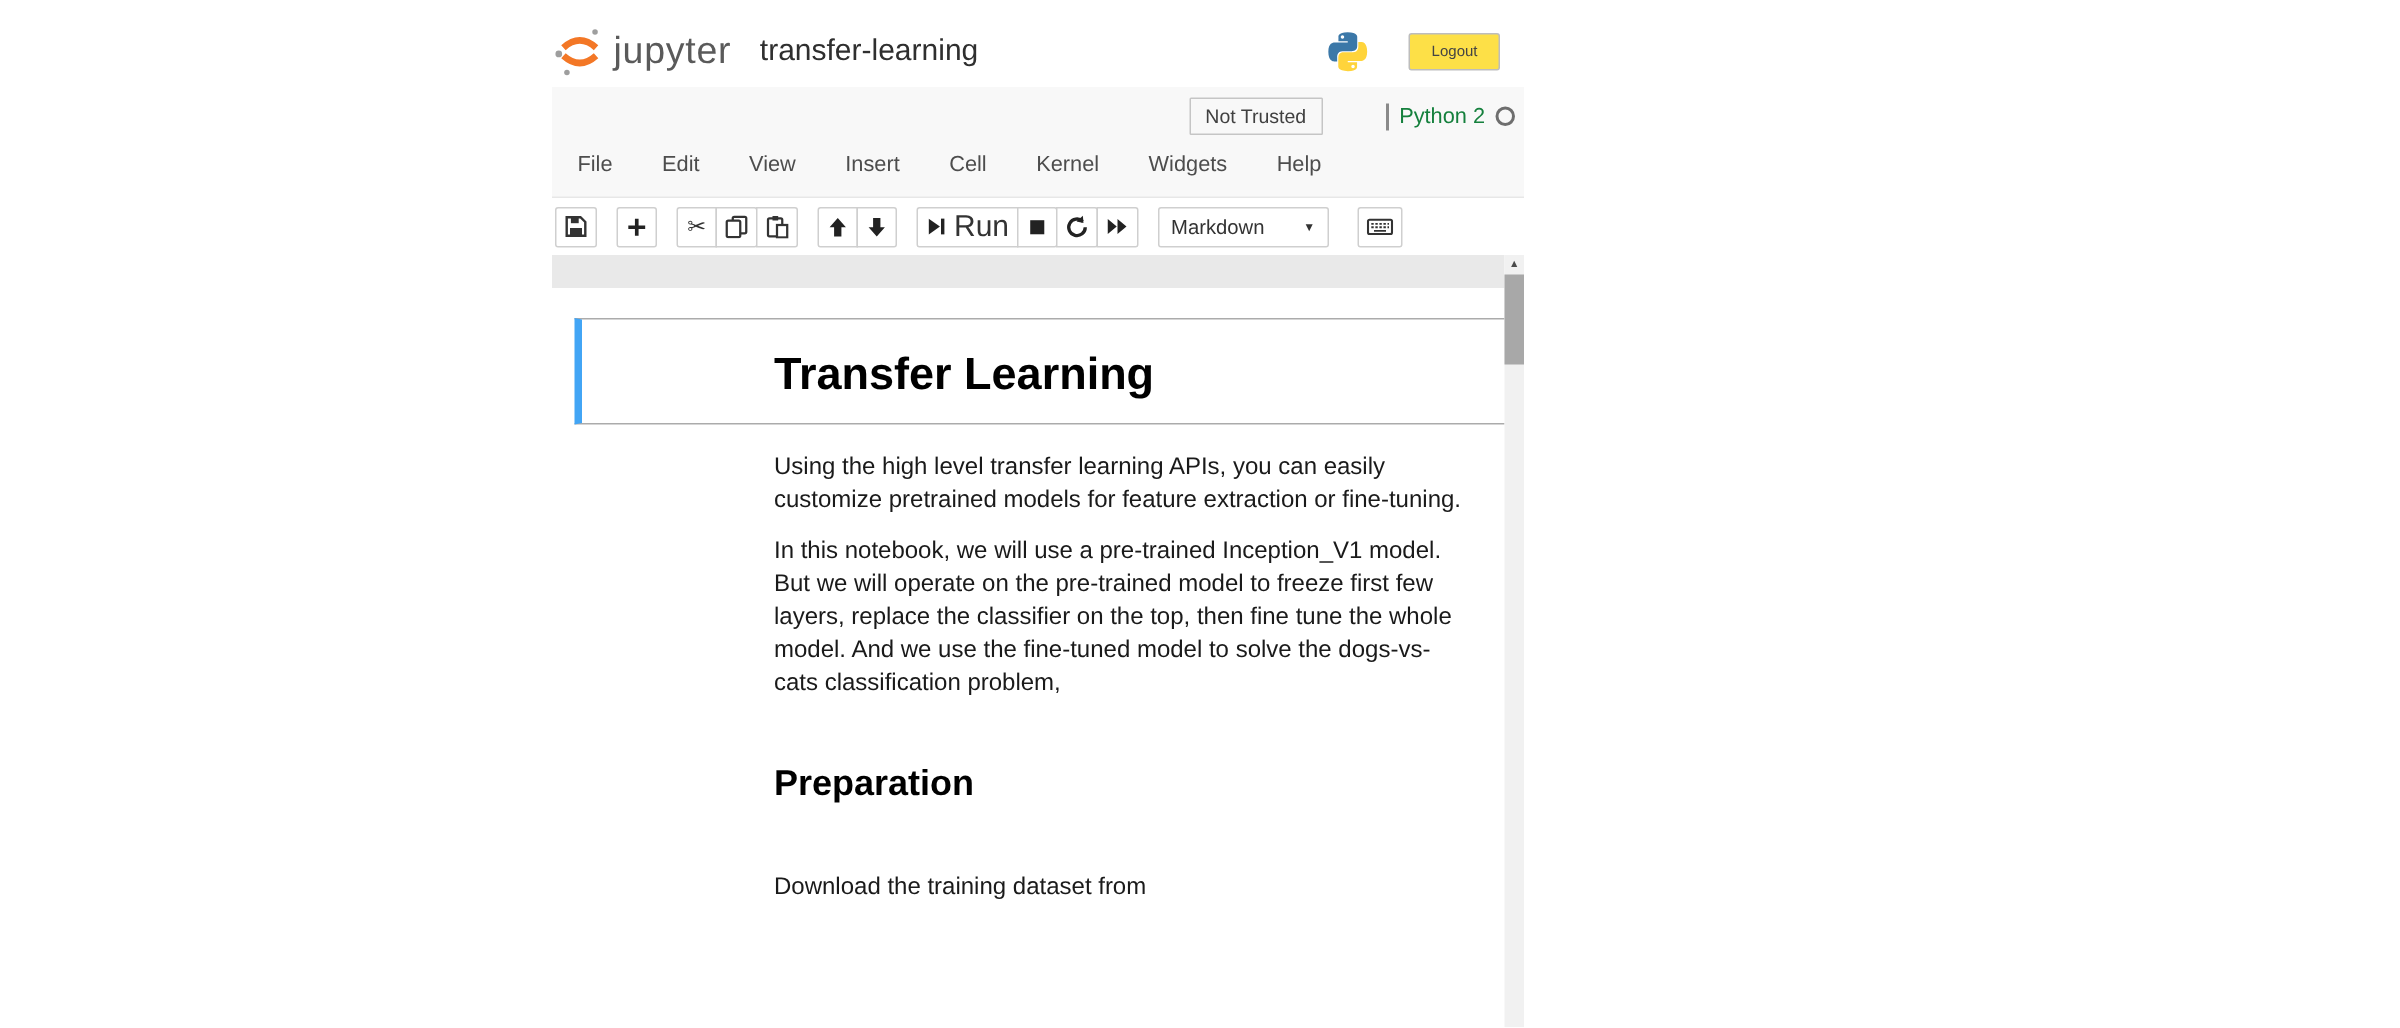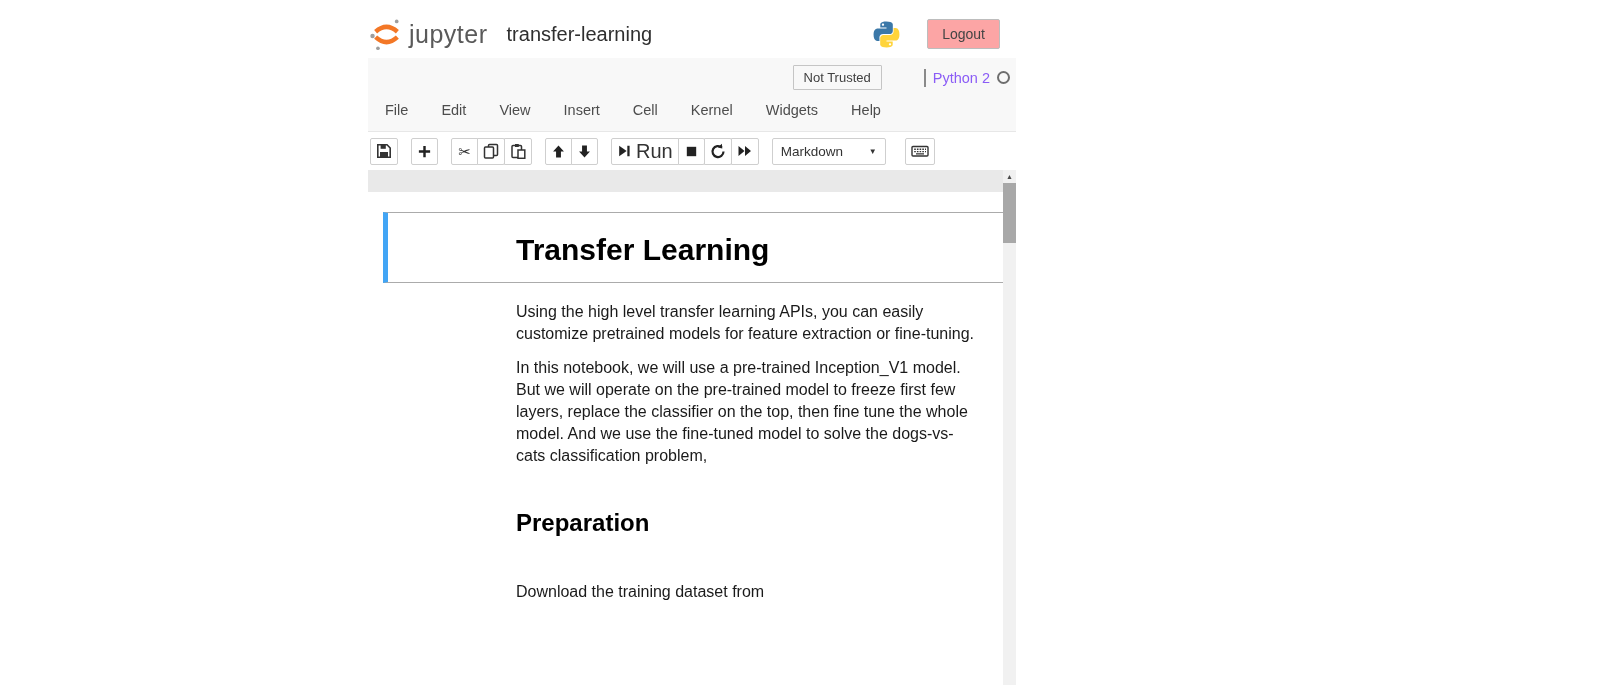--- a/index.html
+++ b/index.html
@@ -8,28 +8,28 @@
   .canvas { position:relative; width:1600px; height:685px; background:#fff; overflow:hidden; }
   .app { position:absolute; left:368px; top:0; width:648px; height:685px; background:#fff; }
 
   
   .hdr { position:absolute; top:0; left:0; right:12px; height:58px; display:flex; align-items:center; padding:10px 4px 0 2px; background:#fff; }
   .logo { display:flex; align-items:center; gap:6px; cursor:pointer; }
   .logo-text { font-size:25px; color:#5a5a5a; letter-spacing:0.5px; }
   .nb-title { font-size:20px; color:#2f2f2f; margin-left:19px; }
   .hdr-right { margin-left:auto; display:flex; align-items:center; }
   .py-logo { margin-right:26px; }
-  .logout-btn { background:#fca5a5; border:1px solid #bdbdbd; border-radius:2px; padding:6px 14px; font-size:14px; color:#444; font-family:inherit; cursor:pointer; }
+  .logout-btn { background:#fde047; border:1px solid #bdbdbd; border-radius:2px; padding:6px 14px; font-size:10px; color:#444; font-family:inherit; cursor:pointer; }
 
   
   .menu-section { position:absolute; top:58px; left:0; right:0; height:74px; background:#f8f8f8; border-bottom:1px solid #e7e7e7; }
   .status-row { position:absolute; top:7px; right:6px; display:flex; align-items:center; }
   .trust-badge { border:1px solid #c5c5c5; padding:4px 10px; font-size:13px; color:#404040; background:transparent; border-radius:1px; }
   .kernel-sep { width:2px; height:18px; background:#8a8a8a; margin-left:42px; margin-right:7px; }
-  .kernel-name { font-size:14.5px; color:#8b5cf6;text-align:right; }
+  .kernel-name { font-size:14.5px; color:#15803d;text-align:right; }
   .kernel-indicator { width:13px; height:13px; border:2px solid #6e6e6e; border-radius:50%; margin-left:7px; background:transparent; }
   .menubar { position:absolute; top:40px; left:0; right:0; display:flex; padding-left:4px; gap:7px; }
   .menu-item { padding:4px 13px; font-size:14.5px; color:#4d4d4d; cursor:pointer;text-align:center; }
 
   
   .toolbar { position:absolute; top:132px; left:0; right:0; height:38px; background:#fff; display:flex; align-items:center; padding-left:2px; gap:13px; }
   .btn-group { display:flex; }
   .tb-btn { height:27px; min-width:27px; background:#fff; border:1px solid #cfcfcf; border-radius:2px; display:flex; align-items:center; justify-content:center; padding:0 5px; cursor:pointer; font-family:inherit; }
   .btn-group .tb-btn + .tb-btn { margin-left:-1px; border-radius:0 2px 2px 0; }
   .btn-group .tb-btn:first-child:not(:only-child) { border-radius:2px 0 0 2px; }

